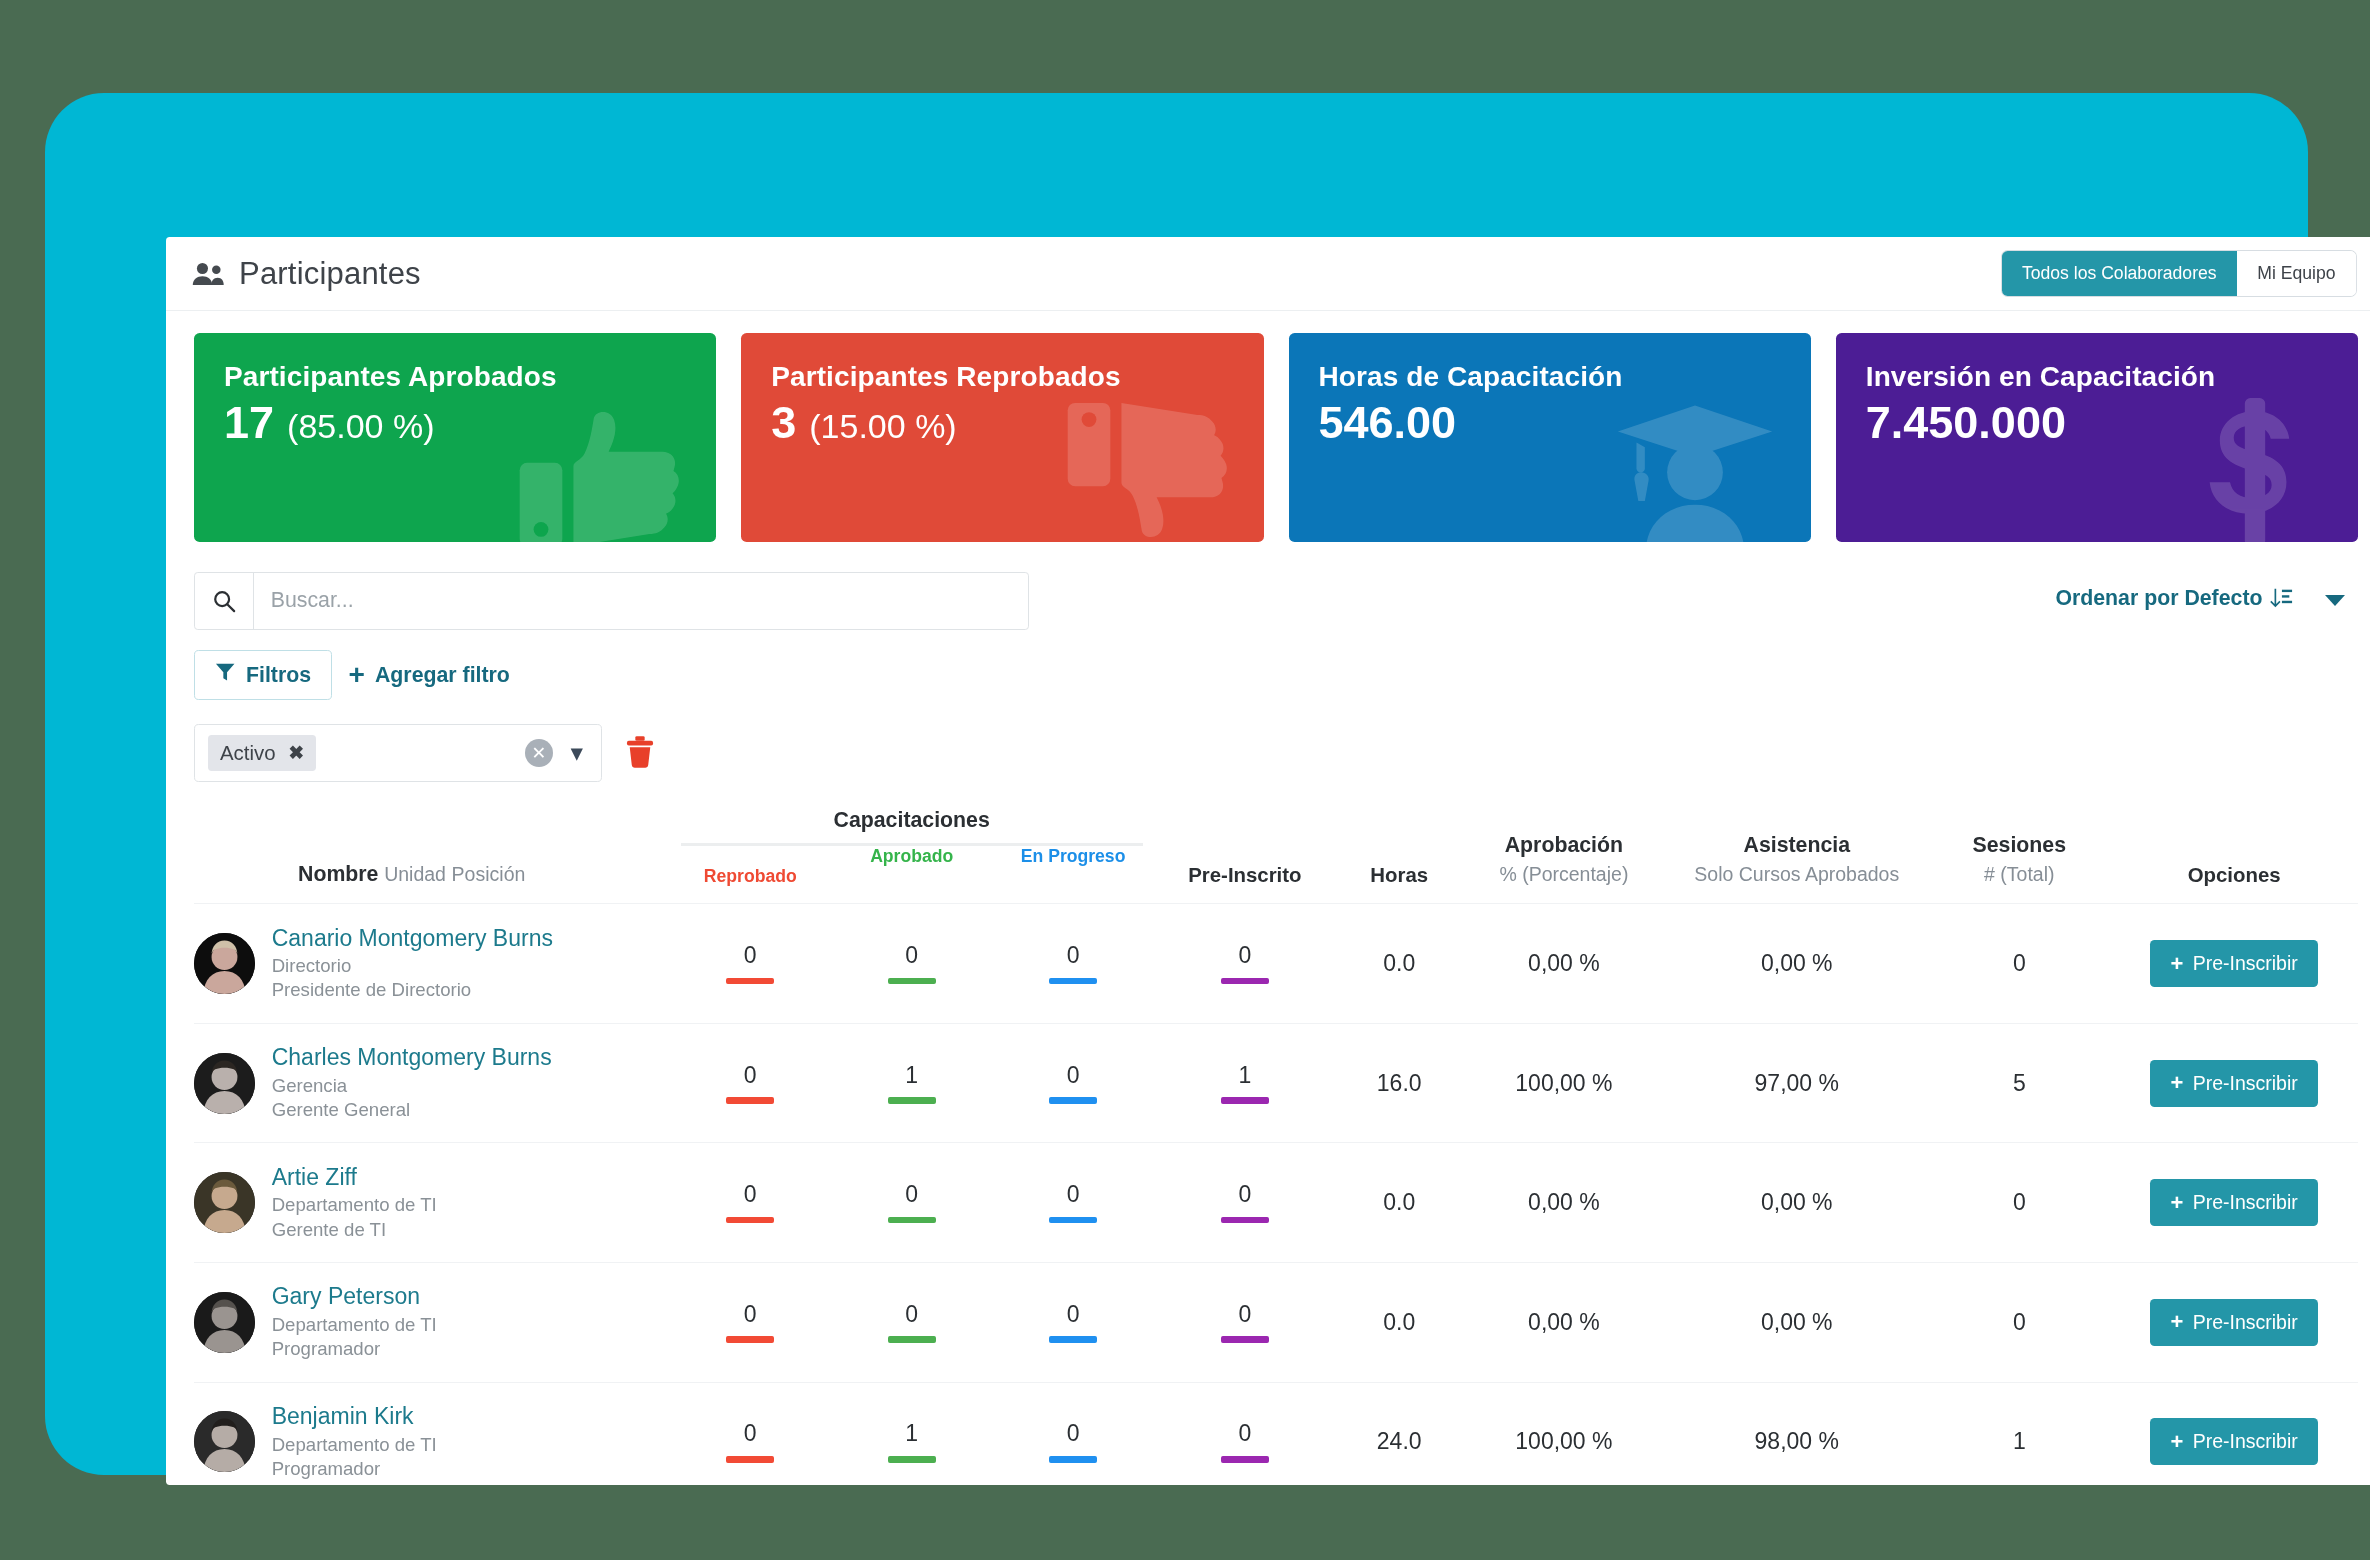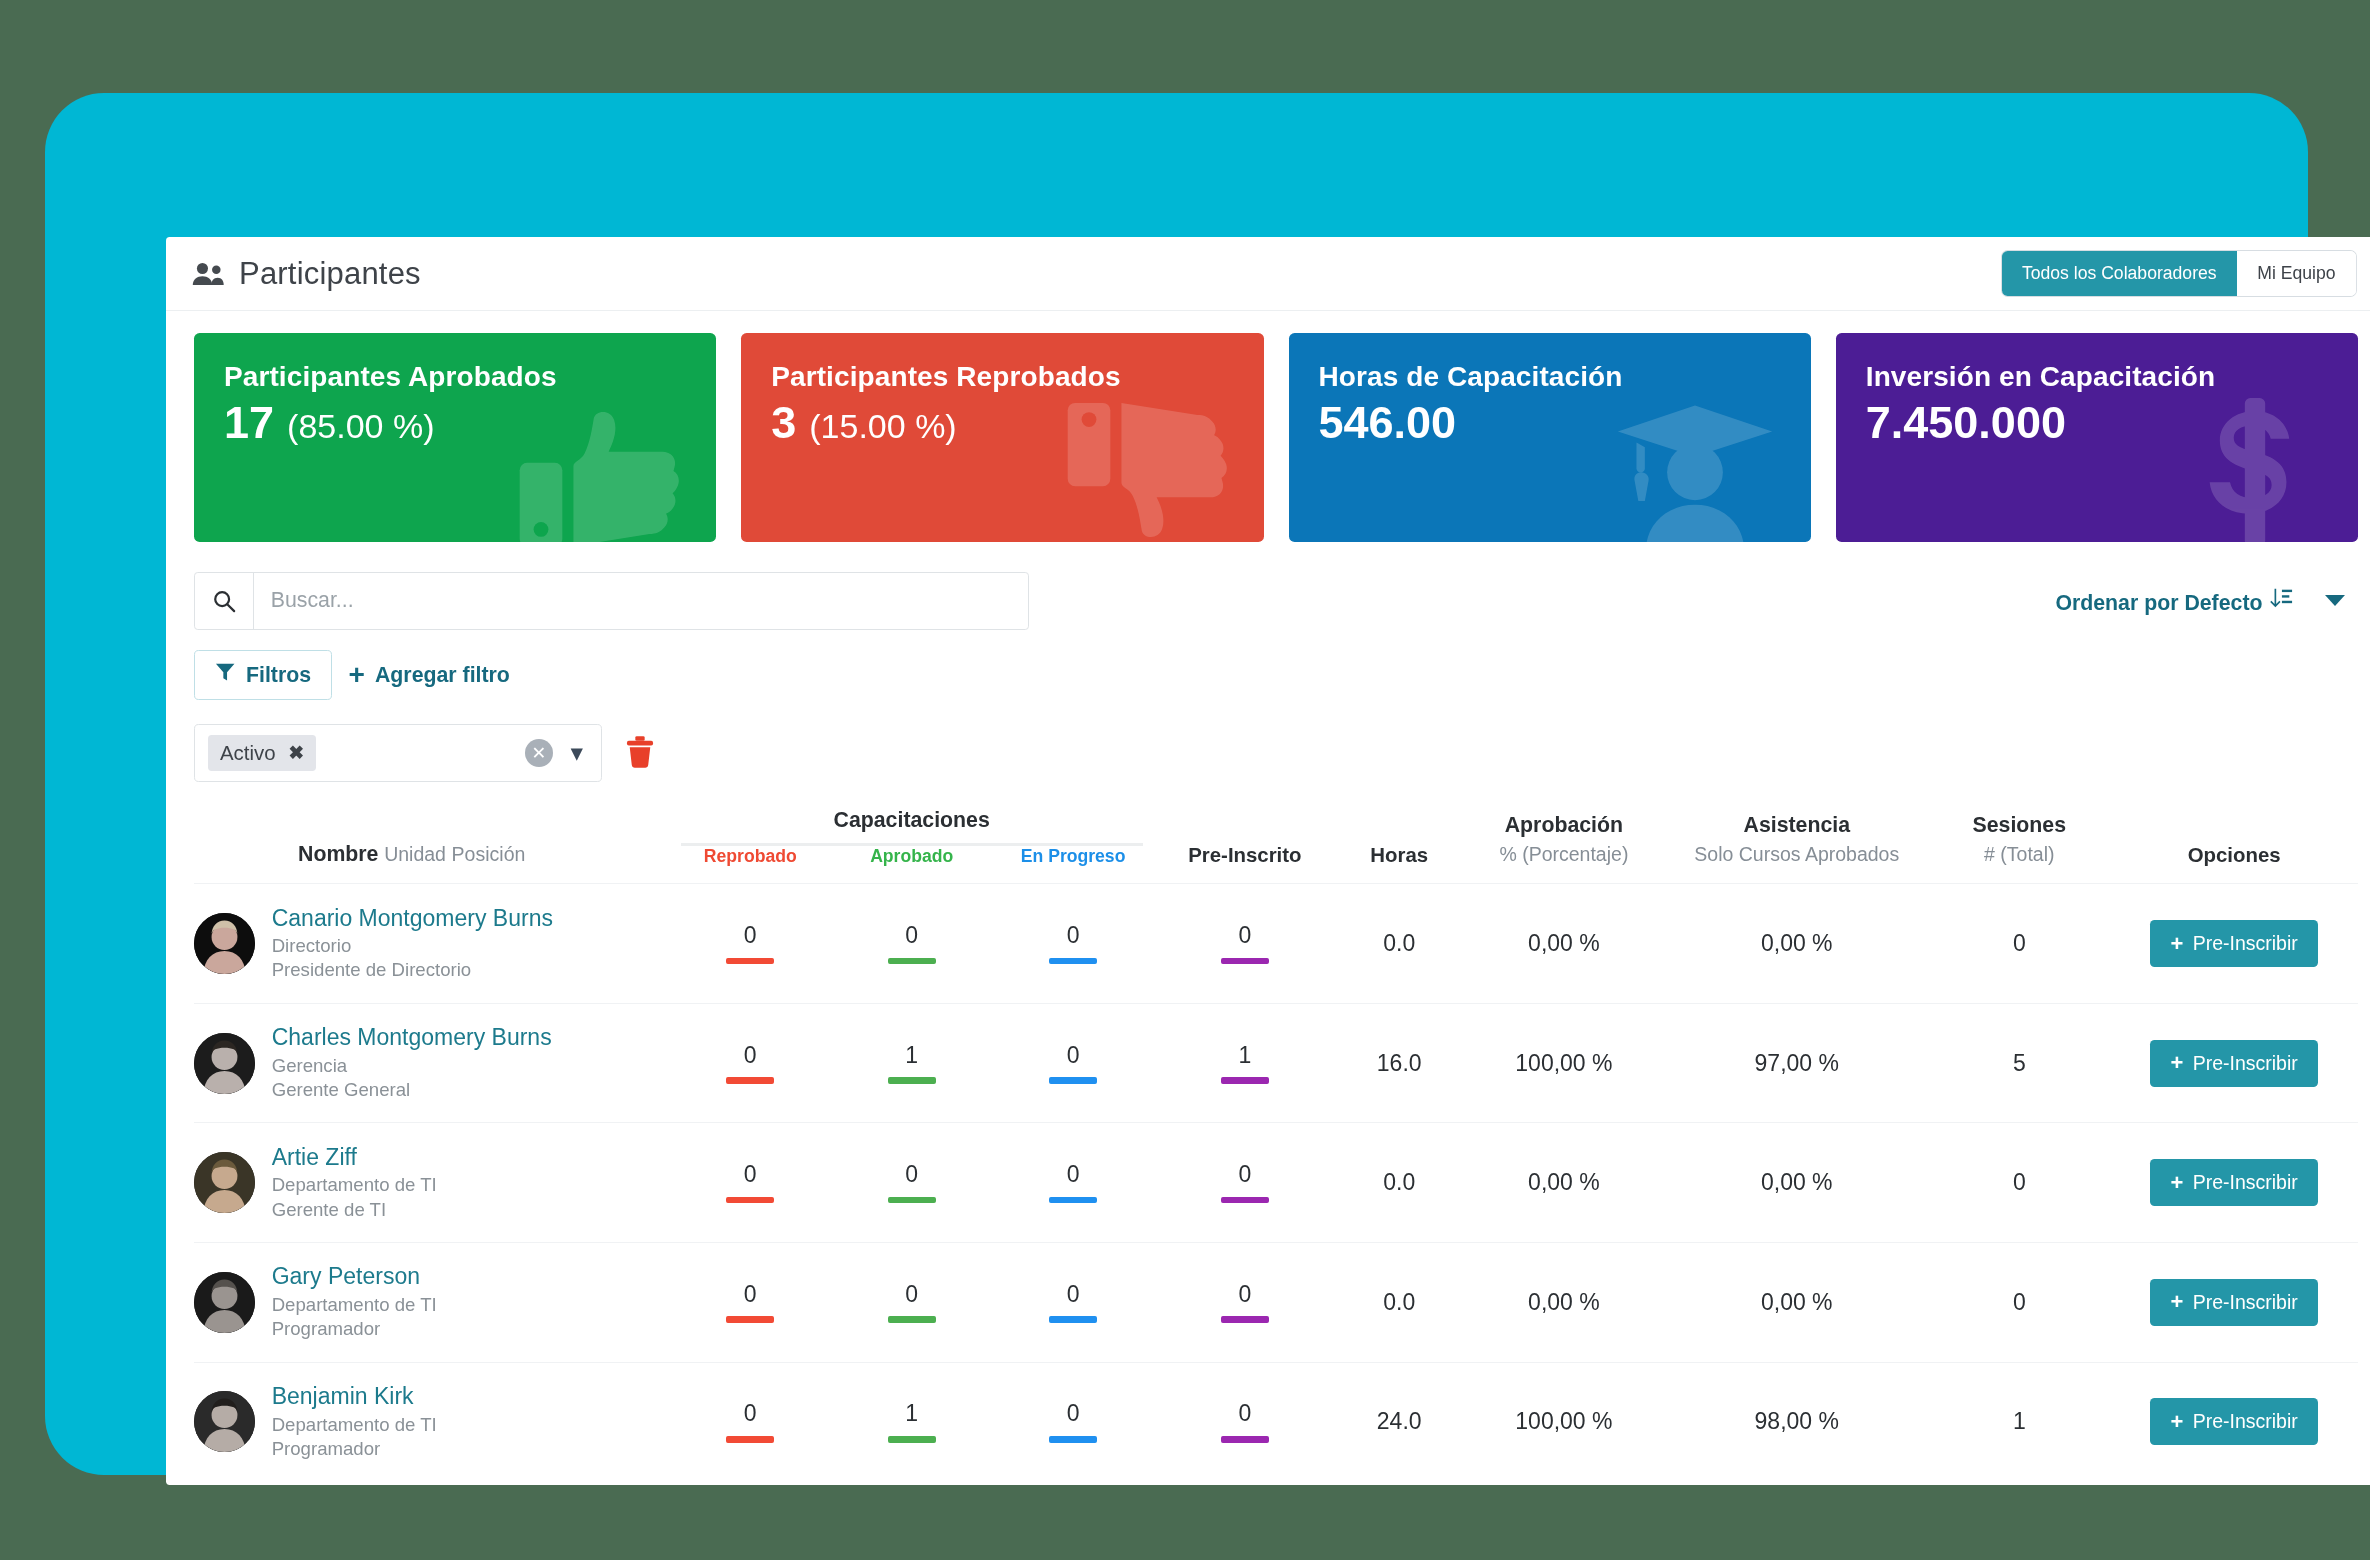--- a/index.html
+++ b/index.html
@@ -80,21 +80,21 @@
   .search-input {
     flex: 1; height: 100%; border: none; outline: none;
     font-size: 21.3px; color: #3e4349; padding: 0 16.7px;
     font-family: inherit; background: transparent;
   }
   .search-input::placeholder { color: #9aa2a8; }
   .sort-control {
     margin-left: auto; display: flex; align-items: center; gap: 32px;
     color: #16697f; cursor: pointer; padding-right: 13px;
   }
-  .sort-label { font-size: 21.3px; font-weight: bold; display: flex; align-items: flex-end; gap: 6.5px; }
+  .sort-label { font-size: 21.3px; font-weight: bold; display: flex; align-items: flex-start; gap: 6.5px; }
   .caret-down {
     width: 0; height: 0; border-left: 10.2px solid transparent;
     border-right: 10.2px solid transparent; border-top: 11px solid #16697f;
   }
 
   .filter-row { display: flex; align-items: center; gap: 16px; padding: 20.4px 28px 0 28px; }
   .filtros-btn {
     display: flex; align-items: center; gap: 10.2px;
     border: 0.9px solid #bfdfe6; border-radius: 4.6px;
     padding: 11px 20.4px; color: #16697f; background: #fff;
@@ -137,21 +137,21 @@
     font-size: 20.4px; color: #2b2f33; font-weight: bold;
     vertical-align: bottom; padding-bottom: 16.7px;
   }
   th.col-nombre { width: 436px; text-align: left; padding-left: 104px; vertical-align: top; }
   .th-main { font-size: 21.3px; font-weight: bold; color: #2b2f33; }
   .th-sub { font-size: 19.5px; font-weight: normal; color: #868e96; line-height: 1.28; }
   .cap-group-label { font-size: 21.3px; font-weight: bold; text-align: center; color: #2b2f33; }
   .cap-group-rule { height: 2.8px; background: #eceeef; margin: 9.3px 11px 0 11px; }
   .cap-sub { display: flex; }
   .cap-sub span { flex: 1; text-align: center; font-size: 17.6px; font-weight: bold; }
-  .c-rep { color: #ef4a33; }
+  .c-rep { color: #ef4a33; margin-top: 20px; }
   .c-apr { color: #35b44b; }
   .c-prog { color: #1c8fe8; }
   .th-center { text-align: center; }
   .th-stacked .th-main { display: block; }
   .th-stacked .th-sub { display: block; margin-top: 3.7px; }
 
   table.participants tbody tr { border-top: 0.9px solid #f0f2f4; }
   table.participants tbody td { padding: 20.4px 0; vertical-align: middle; }
   .person-cell { display: flex; align-items: center; gap: 16.7px; padding-left: 0; }
   .avatar {

